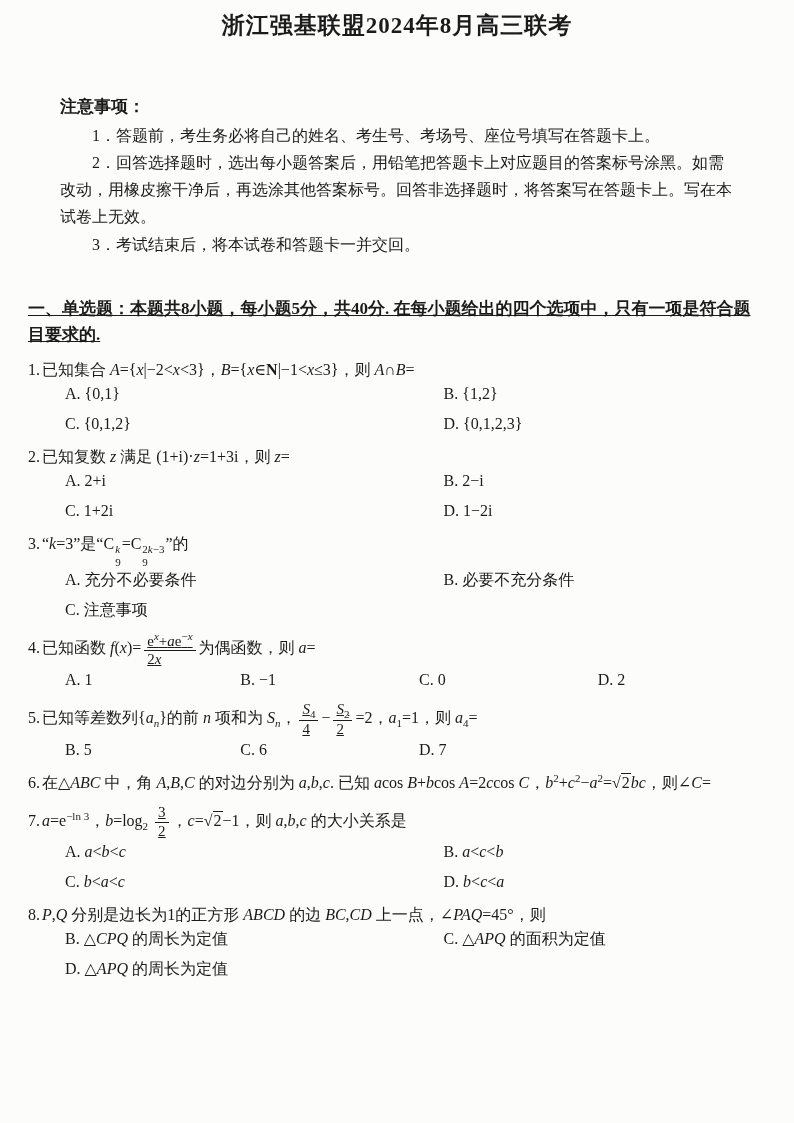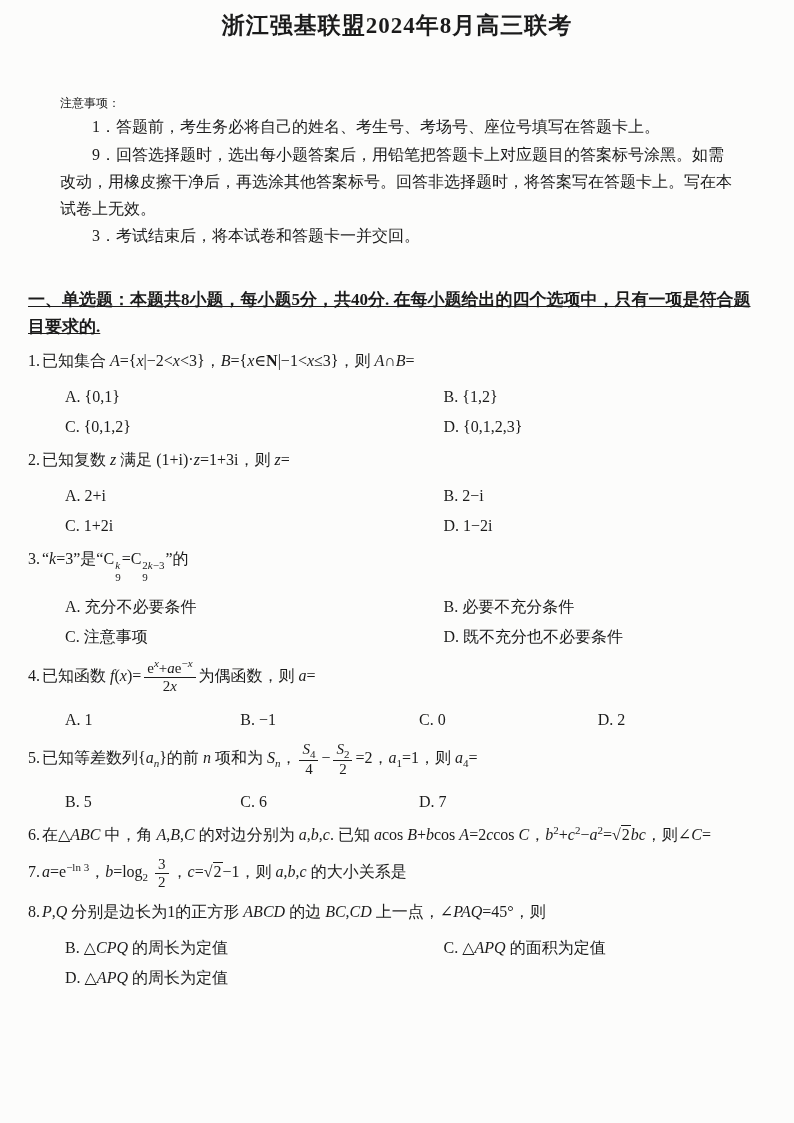--- a/index.html
+++ b/index.html
@@ -9,54 +9,54 @@
     color:#1b1b1b;
     font-family:"Liberation Serif","DejaVu Serif",serif;
     overflow:hidden;
   }
   .page { width:794px; height:1123px; padding:10px 28px 4px 28px; }
 
   .title    { text-align:center; font-size:23px; font-weight:bold; letter-spacing:1px; }
   .subtitle { text-align:center; font-size:40px; font-weight:bold; letter-spacing:10px; margin-top:8px; }
 
   .notice { margin:52px 28px 0 32px; font-size:16px; line-height:1.7; }
-  .notice-heading { font-weight:normal; font-size:12px; }
+  .notice-heading { font-weight:bold; font-size:17px; }
   .notice-item { text-indent:2em; }
 
   .section-heading { font-weight:bold; font-size:17px; line-height:1.55; margin-top:38px;text-decoration:underline; }
 
   .question { margin-top:9px; font-size:16px; }
   .stem { line-height:1.5; }
   .qnum { margin-right:2px; }
-  .options { display:grid; padding-left:37px; line-height:1.5; margin-top:12px; row-gap:6px; }
+  .options { display:grid; padding-left:37px; line-height:1.5; margin-top:0; row-gap:6px; }
   .cols2 { grid-template-columns:54% 46%; }
   .cols4 { grid-template-columns:25% 25.5% 25.5% 24%; }
   .opt { white-space:nowrap; }
 
   
   sup, sub { font-size:11px; line-height:1; }
-  .frac { display:inline-block; vertical-align:middle; text-align:center; margin:0 3px; line-height:1.15; }
+  .frac { display:inline-block; vertical-align:middle; margin:0 3px; line-height:1.15;text-decoration:underline; }
   .frac .num, .frac .den { display:block; font-size:15px; padding:0 3px; }
   .frac .den { border-top:1px solid #1b1b1b; }
   .ss { display:inline-flex; flex-direction:column; align-items:flex-start; font-size:11px; line-height:1.1; vertical-align:-0.45em; margin:0 1px; }
   .sqrt { white-space:nowrap; }
   .sqrt .rad { border-top:1px solid #1b1b1b; padding:0 1px; }
   i { font-style:italic; }
 </style>
 </head>
 <body>
 
 <div class="page">
 
   <h1 class="title">浙江强基联盟2024年8月高三联考</h1>
 
   <div class="notice">
     <div class="notice-heading">注意事项：</div>
     <p class="notice-item">1．答题前，考生务必将自己的姓名、考生号、考场号、座位号填写在答题卡上。</p>
-    <p class="notice-item">9．回答选择题时，选出每小题答案后，用铅笔把答题卡上对应题目的答案标号涂黑。如需改动，用橡皮擦干净后，再选涂其他答案标号。回答非选择题时，将答案写在答题卡上。写在本试卷上无效。</p>
+    <p class="notice-item">2．回答选择题时，选出每小题答案后，用铅笔把答题卡上对应题目的答案标号涂黑。如需改动，用橡皮擦干净后，再选涂其他答案标号。回答非选择题时，将答案写在答题卡上。写在本试卷上无效。</p>
     <p class="notice-item">3．考试结束后，将本试卷和答题卡一并交回。</p>
   </div>
 
   <div class="section-heading">一、单选题：本题共8小题，每小题5分，共40分. 在每小题给出的四个选项中，只有一项是符合题目要求的.</div>
 
   <section class="question">
     <p class="stem"><span class="qnum">1.</span><span>已知集合 <i>A</i>={<i>x</i>|−2&lt;<i>x</i>&lt;3}，<i>B</i>={<i>x</i>∈<b>N</b>|−1&lt;<i>x</i>≤3}，则 <i>A</i>∩<i>B</i>=</span></p>
     <div class="options cols2">
       <span class="opt">A. {0,1}</span>
       <span class="opt">B. {1,2}</span>
@@ -80,21 +80,20 @@
             <span><i>k</i></span>
             <span>9</span>
           </span>=C<span class="ss">
             <span>2<i>k</i>−3</span>
             <span>9</span>
           </span>”的</span></p>
     <div class="options cols2">
       <span class="opt">A. 充分不必要条件</span>
       <span class="opt">B. 必要不充分条件</span>
       <span class="opt">C. 注意事项</span>
-      <span class="opt">D. 既不充分也不必要条件</span>
     </div>
   </section>
 
   <section class="question">
     <p class="stem"><span class="qnum">4.</span><span>已知函数 <i>f</i>(<i>x</i>)=<span class="frac"><span class="num">e<sup><i>x</i></sup>+<i>a</i>e<sup>−<i>x</i></sup></span><span class="den">2<i>x</i></span></span>为偶函数，则 <i>a</i>=</span></p>
     <div class="options cols4">
       <span class="opt">A. 1</span>
       <span class="opt">B. −1</span>
       <span class="opt">C. 0</span>
       <span class="opt">D. 2</span>
@@ -109,20 +108,26 @@
       <span class="opt">D. 7</span>
     </div>
   </section>
 
   <section class="question">
     <p class="stem"><span class="qnum">6.</span><span>在△<i>ABC</i> 中，角 <i>A</i>,<i>B</i>,<i>C</i> 的对边分别为 <i>a</i>,<i>b</i>,<i>c</i>. 已知 <i>a</i>cos <i>B</i>+<i>b</i>cos <i>A</i>=2<i>c</i>cos <i>C</i>，<i>b</i><sup>2</sup>+<i>c</i><sup>2</sup>−<i>a</i><sup>2</sup>=<span class="sqrt">√<span class="rad">2</span></span><i>bc</i>，则∠<i>C</i>=</span></p>
   </section>
 
   <section class="question">
     <p class="stem"><span class="qnum">7.</span><span><i>a</i>=e<sup>−ln 3</sup>，<i>b</i>=log<sub>2</sub> <span class="frac"><span class="num">3</span><span class="den">2</span></span>，<i>c</i>=<span class="sqrt">√<span class="rad">2</span></span>−1，则 <i>a</i>,<i>b</i>,<i>c</i> 的大小关系是</span></p>
+    <div class="options cols2">
+      <span class="opt">A. <i>a</i>&lt;<i>b</i>&lt;<i>c</i></span>
+      <span class="opt">B. <i>a</i>&lt;<i>c</i>&lt;<i>b</i></span>
+      <span class="opt">C. <i>b</i>&lt;<i>a</i>&lt;<i>c</i></span>
+      <span class="opt">D. <i>b</i>&lt;<i>c</i>&lt;<i>a</i></span>
+    </div>
   </section>
 
   <section class="question">
     <p class="stem"><span class="qnum">8.</span><span><i>P</i>,<i>Q</i> 分别是边长为1的正方形 <i>ABCD</i> 的边 <i>BC</i>,<i>CD</i> 上一点，∠<i>PAQ</i>=45°，则</span></p>
     <div class="options cols2">
       <span class="opt">B. △<i>CPQ</i> 的周长为定值</span>
       <span class="opt">C. △<i>APQ</i> 的面积为定值</span>
       <span class="opt">D. △<i>APQ</i> 的周长为定值</span>
     </div>
   </section>

